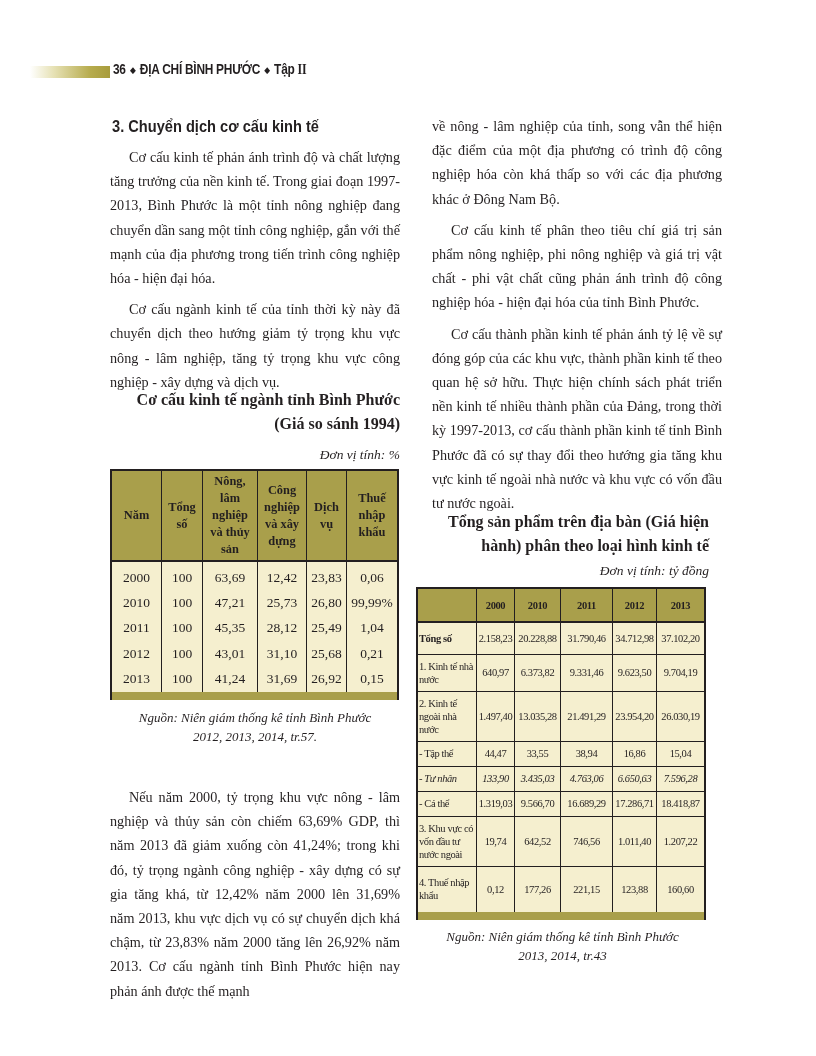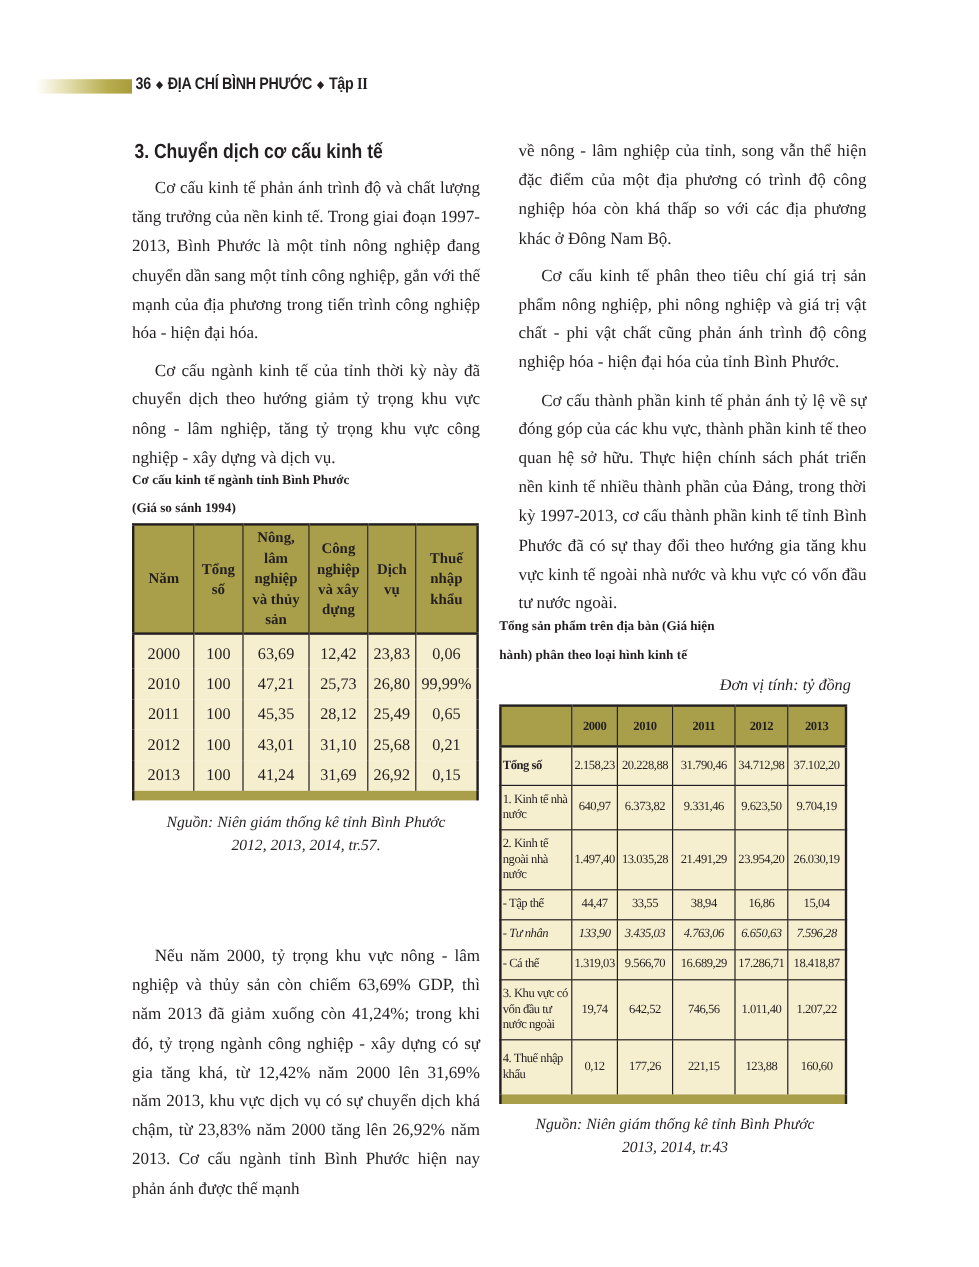--- a/index.html
+++ b/index.html
@@ -27,21 +27,21 @@
   .section-title {
     position: absolute; left: 112px; top: 117px;
     font-family: "Liberation Sans", "DejaVu Sans", sans-serif; font-weight: bold; font-size: 17px;
     transform: scaleX(0.86); transform-origin: left center; white-space: nowrap;
   }
   p.body {
     margin: 0; font-size: 14.2px; line-height: 24.2px; text-align: justify; text-indent: 19px;
   }
 
   .tbl-title {
-    text-align: left; font-weight: bold; font-size: 11px; line-height: 24px;
+    text-align: right; font-weight: bold; font-size: 16px; line-height: 24px;
   }
   .unit {
     text-align: right; font-style: italic; font-size: 13.5px;
   }
   .source {
     text-align: center; font-style: italic; font-size: 13px; line-height: 19px;
   }
 
   table.t1 {
     border-collapse: collapse; width: 289px; font-size: 13.5px;
@@ -94,20 +94,21 @@
 <div class="col col-left" style="top:145px;">
   <p class="body">Cơ cấu kinh tế phản ánh trình độ và chất lượng tăng trưởng của nền kinh tế. Trong giai đoạn 1997-2013, Bình Phước là một tỉnh nông nghiệp đang chuyển dần sang một tỉnh công nghiệp, gắn với thế mạnh của địa phương trong tiến trình công nghiệp hóa - hiện đại hóa.</p>
   <p class="body" style="margin-top:7px;">Cơ cấu ngành kinh tế của tỉnh thời kỳ này đã chuyển dịch theo hướng giảm tỷ trọng khu vực nông - lâm nghiệp, tăng tỷ trọng khu vực công nghiệp - xây dựng và dịch vụ.</p>
 </div>
 
 <div class="col col-left" style="top:388px;">
   <div class="tbl-title">
     <div>Cơ cấu kinh tế ngành tỉnh Bình Phước</div>
     <div>(Giá so sánh 1994)</div>
   </div>
+  <div class="unit" style="margin-top:11px; margin-bottom:6px;">Đơn vị tính: %</div>
   <table class="t1">
     <thead>
       <tr>
         <th style="width:45px">Năm</th>
         <th style="width:36px">Tổng số</th>
         <th style="width:50px">Nông, lâm nghiệp và thủy sản</th>
         <th style="width:44px">Công nghiệp và xây dựng</th>
         <th style="width:35px">Dịch vụ</th>
         <th>Thuế nhập khẩu</th>
       </tr>
@@ -128,21 +129,21 @@
           <td>25,73</td>
           <td>26,80</td>
           <td>99,99%</td>
         </tr>
         <tr>
           <td>2011</td>
           <td>100</td>
           <td>45,35</td>
           <td>28,12</td>
           <td>25,49</td>
-          <td>0,65</td>
+          <td>1,04</td>
         </tr>
         <tr>
           <td>2012</td>
           <td>100</td>
           <td>43,01</td>
           <td>31,10</td>
           <td>25,68</td>
           <td>0,21</td>
         </tr>
         <tr>

